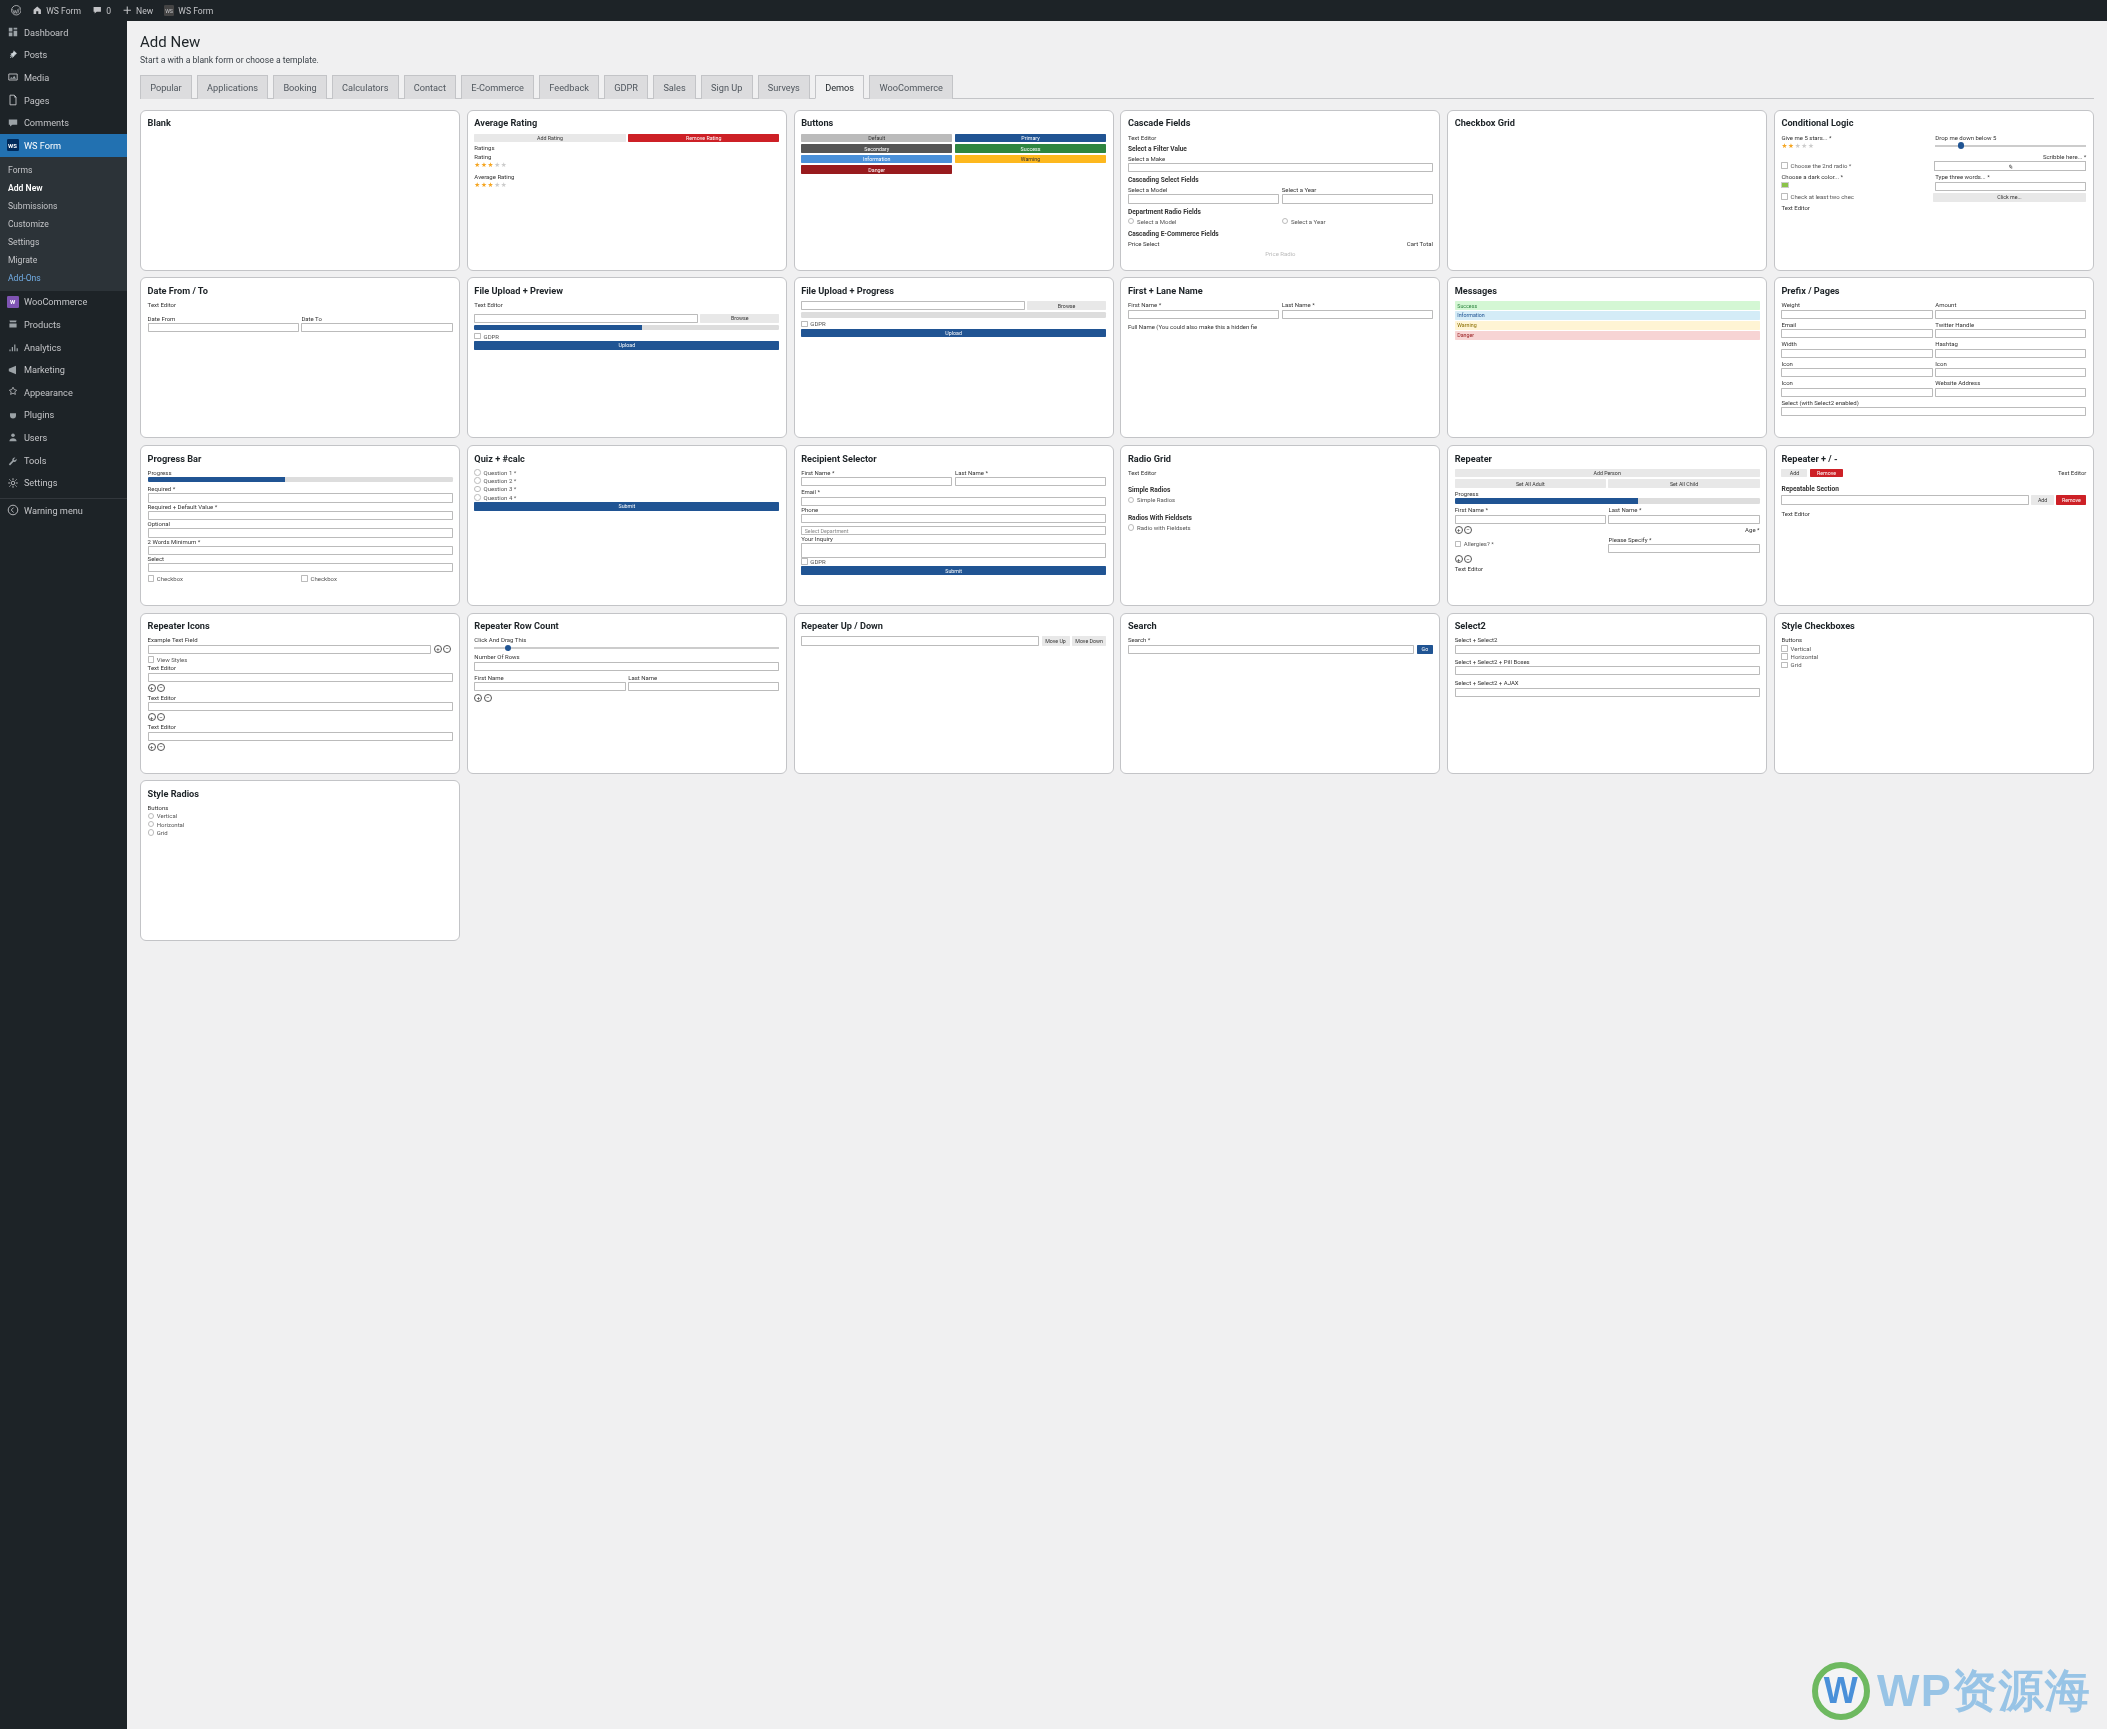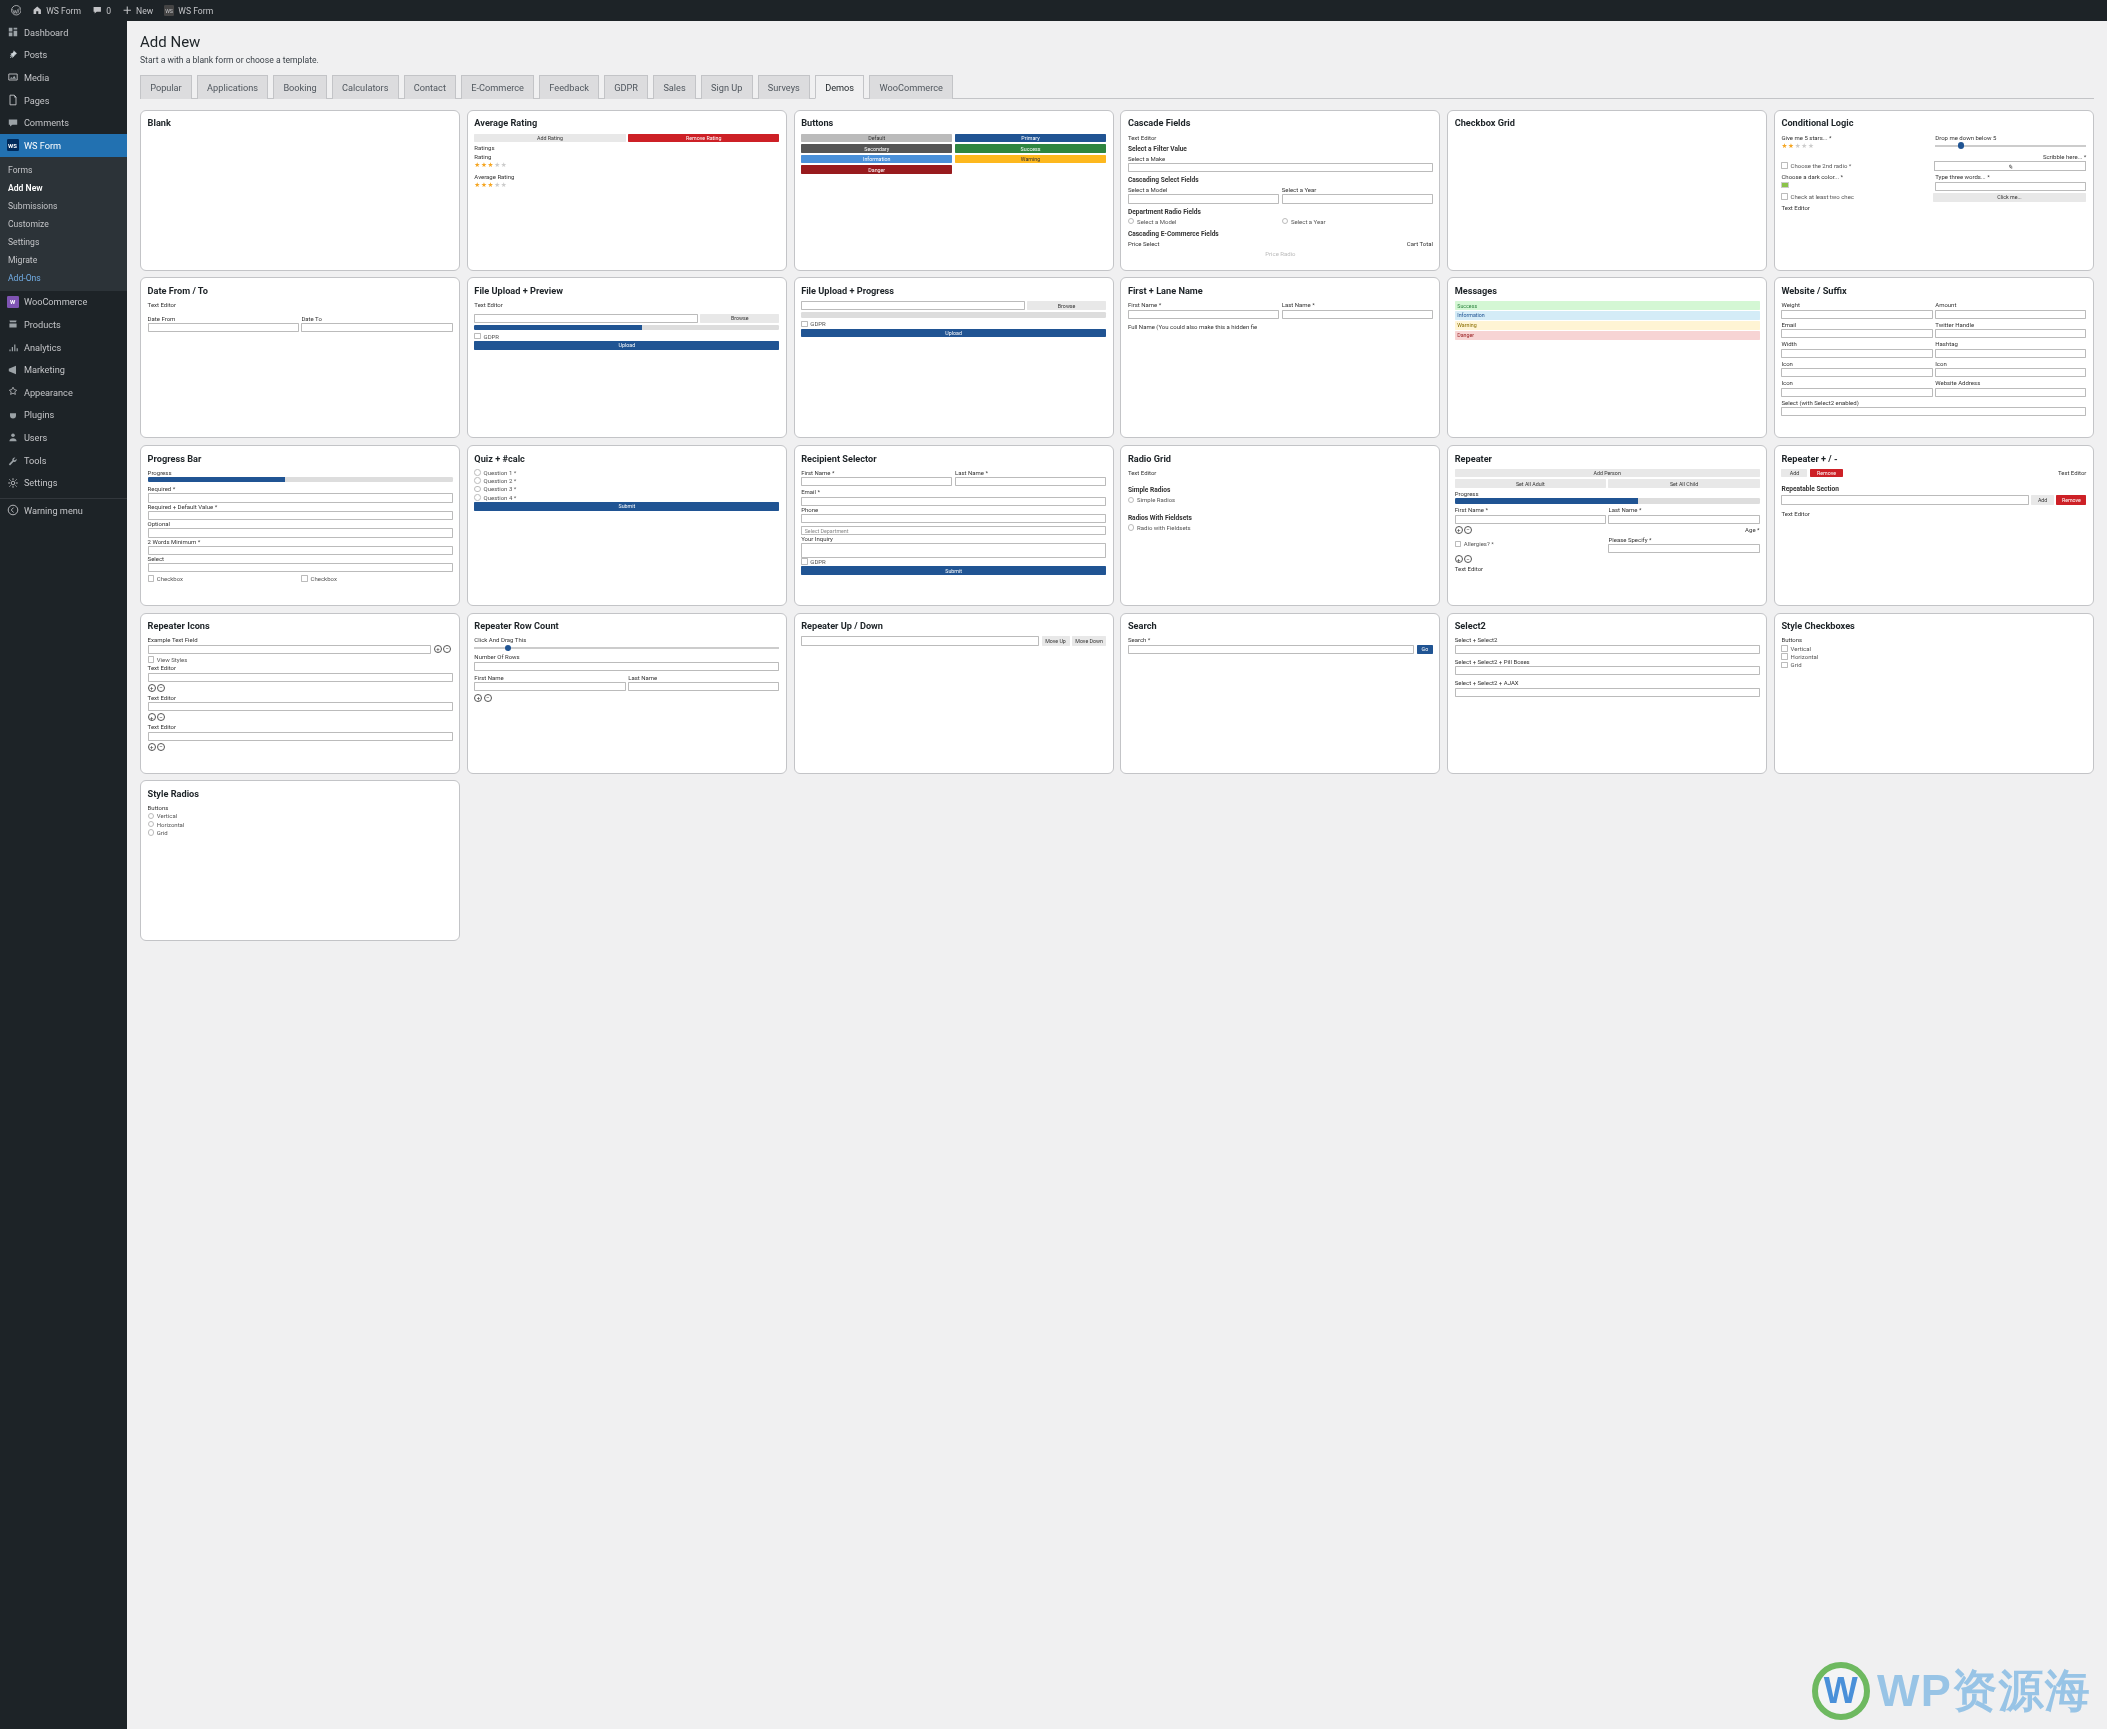--- a/index.html
+++ b/index.html
@@ -447,21 +447,21 @@
         <div class="card-title">Messages</div>
         <div class="card-body">
           <div class="msg msg-success">Success</div>
           <div class="msg msg-info">Information</div>
           <div class="msg msg-warn">Warning</div>
           <div class="msg msg-danger">Danger</div>
         </div>
       </div>
 
       <div class="card">
-        <div class="card-title">Website / Suffix</div>
+        <div class="card-title">Prefix / Pages</div>
         <div class="card-body">
           <div class="mini-row">
               <div>
                 <span class="mini-label">Weight</span>
                 <div class="mini-input"></div>
               </div>
               <div>
                 <span class="mini-label">Amount</span>
                 <div class="mini-input"></div>
               </div>

